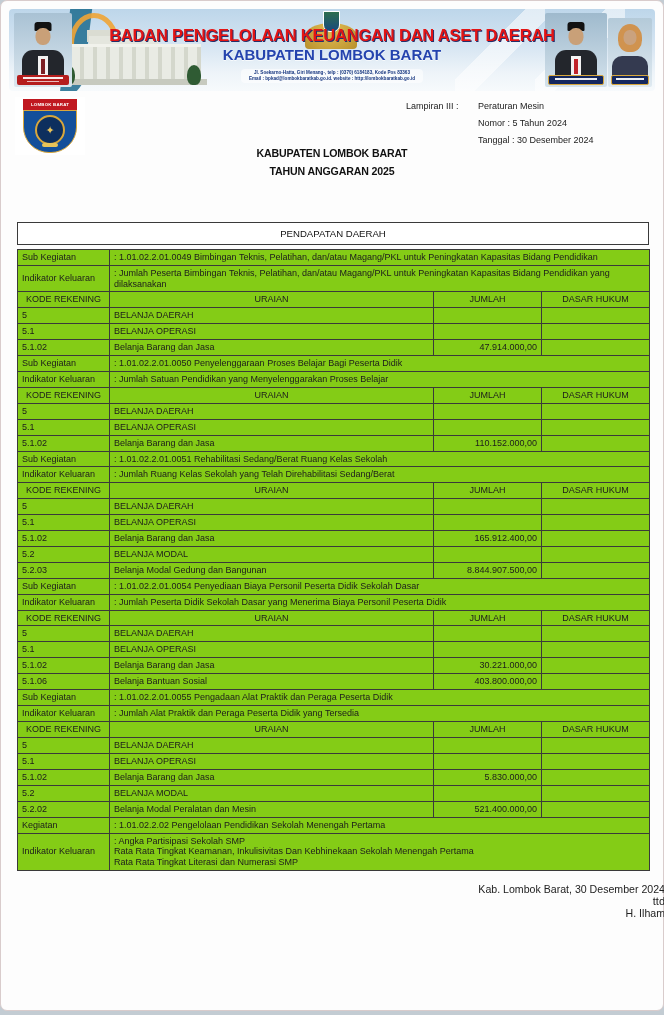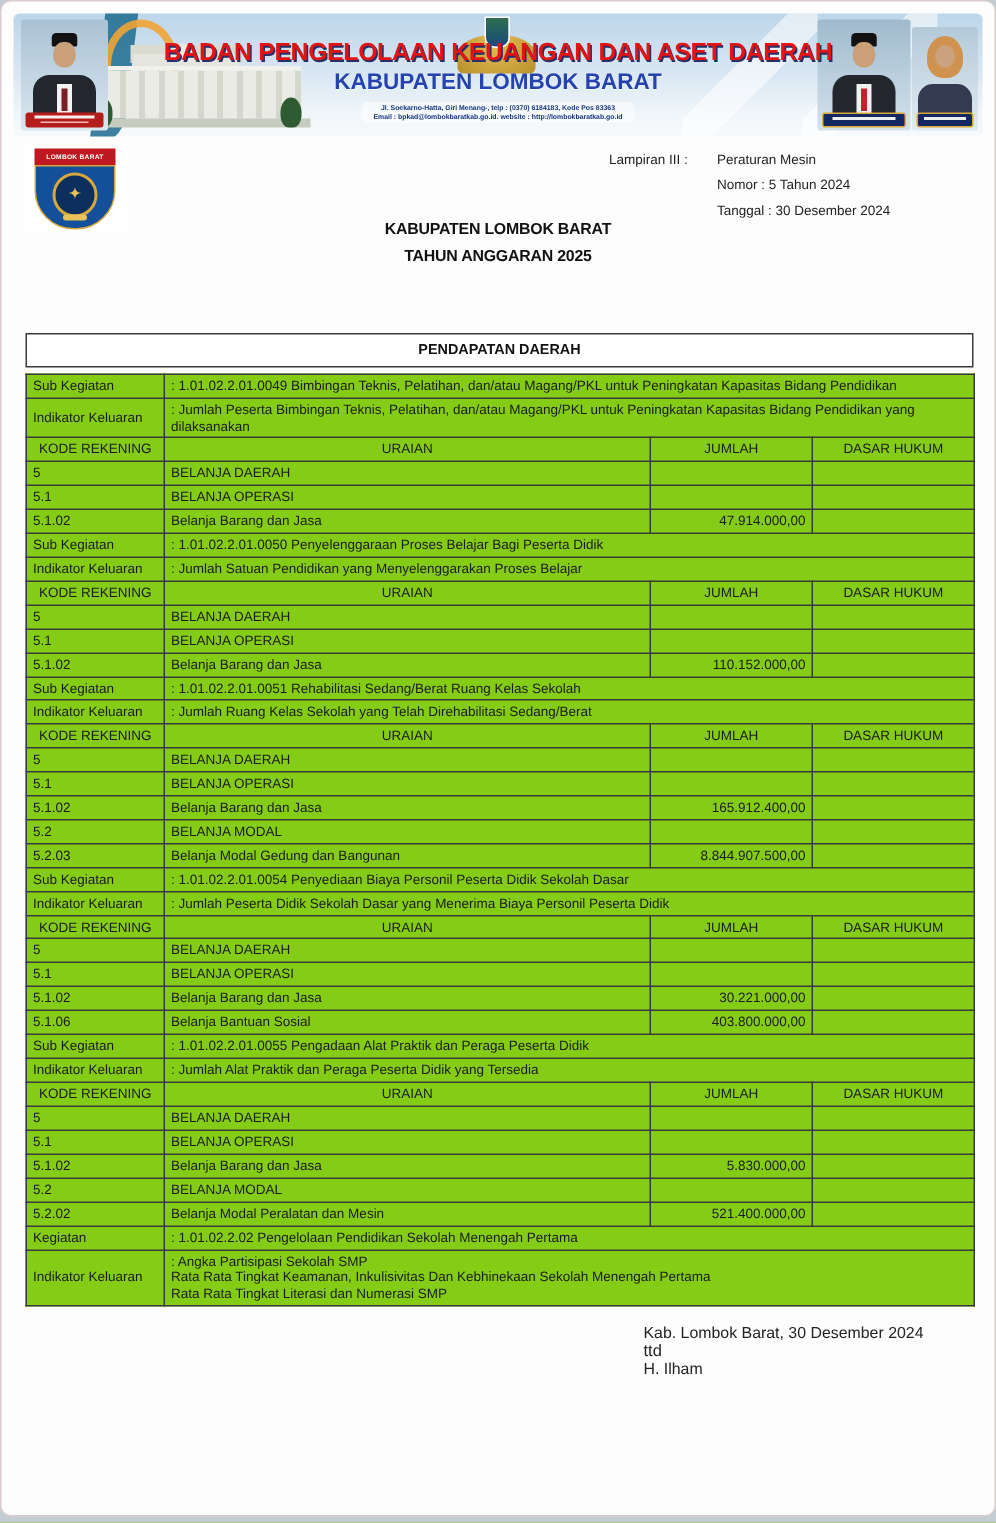--- a/index.html
+++ b/index.html
@@ -69,35 +69,35 @@
   .lampiran .row{display:flex;margin-bottom:7px}
   .lampiran .lab{width:66px;flex:none}
   .lampiran .val{padding-left:6px}
 
   
   .doc-title{position:absolute;left:0;right:0;top:144px;text-align:center;color:#111;font-weight:700;z-index:1}
   .doc-title div{font-size:10.6px;line-height:17.5px;letter-spacing:-.15px}
 
   
   .table-wrap{position:absolute;left:16px;top:221px;width:632px}
-  .section-title{border:1px solid #3a3a3a;height:21px;line-height:21px;text-align:center;font-weight:700;font-size:9.6px;color:#111;margin-bottom:4px;background:#fff}
+  .section-title{border:1px solid #3a3a3a;height:21px;line-height:21px;text-align:center;font-weight:400;font-size:9.6px;color:#111;margin-bottom:4px;background:#fff}
   table.apbd{border-collapse:collapse;width:632px;table-layout:fixed;background:#84cc16}
   table.apbd td{border:1px solid #3a3a3a;font-size:9px;line-height:1.2;color:#1c1c1c;padding:2px 4px;vertical-align:middle;overflow:hidden}
   td.meta-label{padding-left:7px}
   td.meta-value{padding-left:6px}
   td.head-cell{text-align:center;padding:3px 2px}
   td.code-cell{padding-left:7px}
   td.jumlah-cell{text-align:right;padding-right:9px}
   tr.data-row td{height:11px}
   td.ur-0{padding-left:8px}
   td.ur-1{padding-left:16px}
   td.ur-2{padding-left:24px}
 
   
-  .signature{position:absolute;left:428px;top:882px;width:236px;text-align:left;color:#222;z-index:1}
+  .signature{position:absolute;left:428px;top:882px;width:236px;text-align:right;color:#222;z-index:1}
   .sig-place{font-size:10.6px}
   .sig-role{font-size:10.6px;margin-top:3px}
   .sig-ttd{font-size:11px;}
   .sig-name{font-size:10.6px;}
 </style>
 </head>
 <body>
 
 <div class="page">
 

